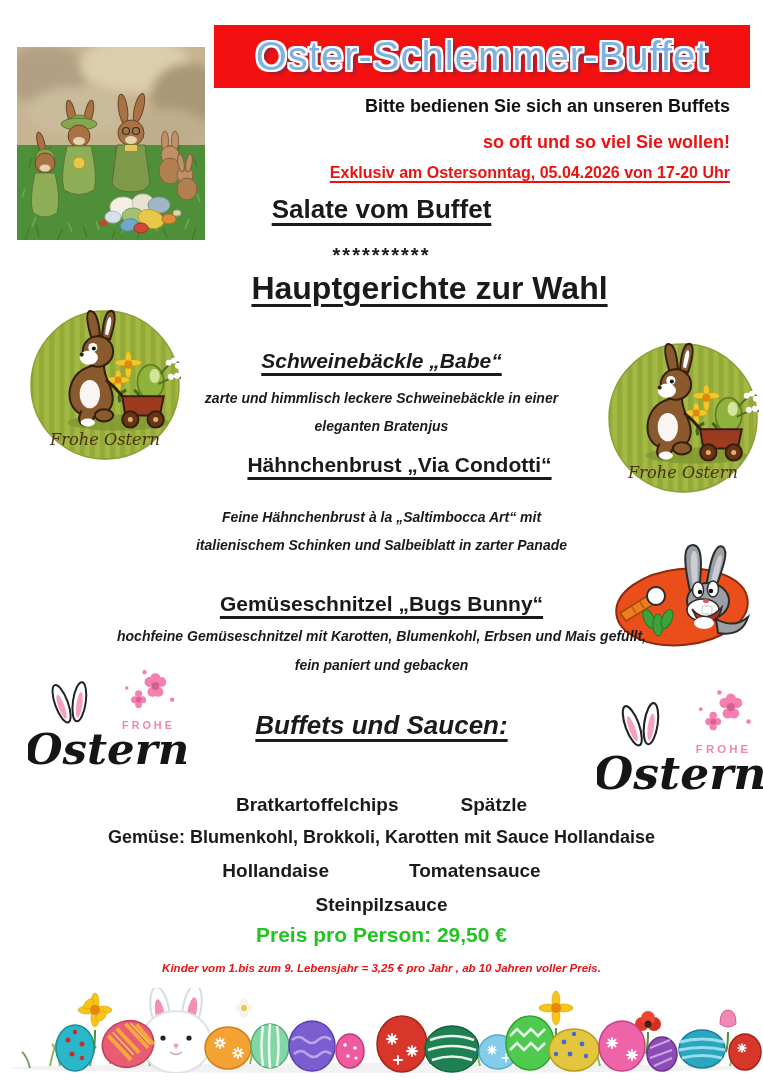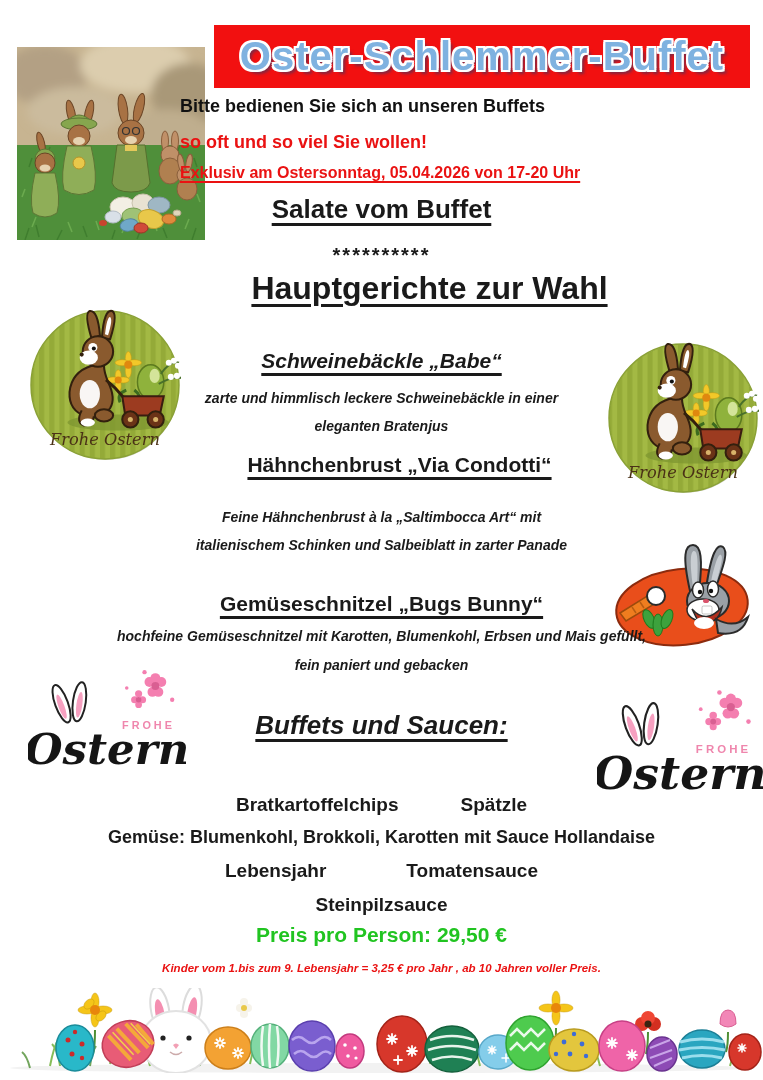--- a/index.html
+++ b/index.html
@@ -6,29 +6,29 @@
   .page{
     position:relative;width:763px;height:1080px;background:#fff;overflow:hidden;
     font-family:"Liberation Sans",sans-serif;color:#1a1a1a;
   }
   .abs{position:absolute;margin:0;}
   .ctr{left:0;right:0;text-align:center;}
   
   .banner{left:214px;top:25px;width:536px;height:63px;background:#f21010;
     display:flex;align-items:center;justify-content:center;}
   .banner h1{
-    margin:0;font-size:40px;font-weight:bold;letter-spacing:1px;color:#7fb2e0;
+    margin:0;font-size:40px;font-weight:normal;letter-spacing:1px;color:#7fb2e0;
     text-shadow:
       -2px -2px 0 #fff, 2px -2px 0 #fff, -2px 2px 0 #fff, 2px 2px 0 #fff,
       0 -2px 0 #fff, 0 2px 0 #fff, -2px 0 0 #fff, 2px 0 0 #fff,
       4px 4px 3px rgba(35,60,110,0.55);
     text-align: right;
   }
   
-  .intro-line{left:180px;width:556px;text-align:left;font-weight:bold;font-size:18px;}
+  .intro-line{left:174px;width:556px;text-align:right;font-weight:bold;font-size:18px;}
   .l1{top:96px;color:#111;}
   .l2{top:132px;color:#ea1212;}
   .l3{top:164px;color:#ea1212;font-size:16px;text-decoration:underline;text-decoration-thickness:2px;text-underline-offset:3px;}
   
   .salate{top:194px;font-size:26px;font-weight:bold;}
   .salate span,.haupt span,.dish-title span,.sides-h span{
     text-decoration:underline;text-decoration-thickness:2.5px;text-underline-offset:5px;}
   .stars{top:244px;font-size:20px;font-weight:bold;letter-spacing:2px;}
   .haupt{left:96px;right:0;top:270px;text-align:center;font-size:32px;font-weight:bold;}
   .dish-title{font-size:21px;font-weight:bold;}
@@ -310,21 +310,21 @@
     <use href="#ostern-logo-sym" width="166" height="120"></use>
   </svg>
 
   <h2 class="abs ctr sides-h"><span>Buffets und Saucen:</span></h2>
   <div class="abs ctr siderow r2">
     <span>Bratkartoffelchips</span>
     <span>Spätzle</span>
   </div>
   <p class="abs ctr r3">Gemüse: Blumenkohl, Brokkoli, Karotten mit Sauce Hollandaise</p>
   <div class="abs ctr siderow r4">
-    <span>Lebensjahr</span>
+    <span>Hollandaise</span>
     <span>Tomatensauce</span>
   </div>
   <p class="abs ctr r5">Steinpilzsauce</p>
 
   <p class="abs ctr price">Preis pro Person: 29,50 €</p>
   <p class="abs ctr kids">Kinder vom 1.bis zum 9. Lebensjahr = 3,25 € pro Jahr , ab 10 Jahren voller Preis.</p>
 
   <svg class="abs" style="left:0;top:988px" width="763" height="85" viewBox="0 0 763 85">
     <ellipse cx="380" cy="80" rx="370" ry="5" fill="#000" opacity="0.05"></ellipse>
 

